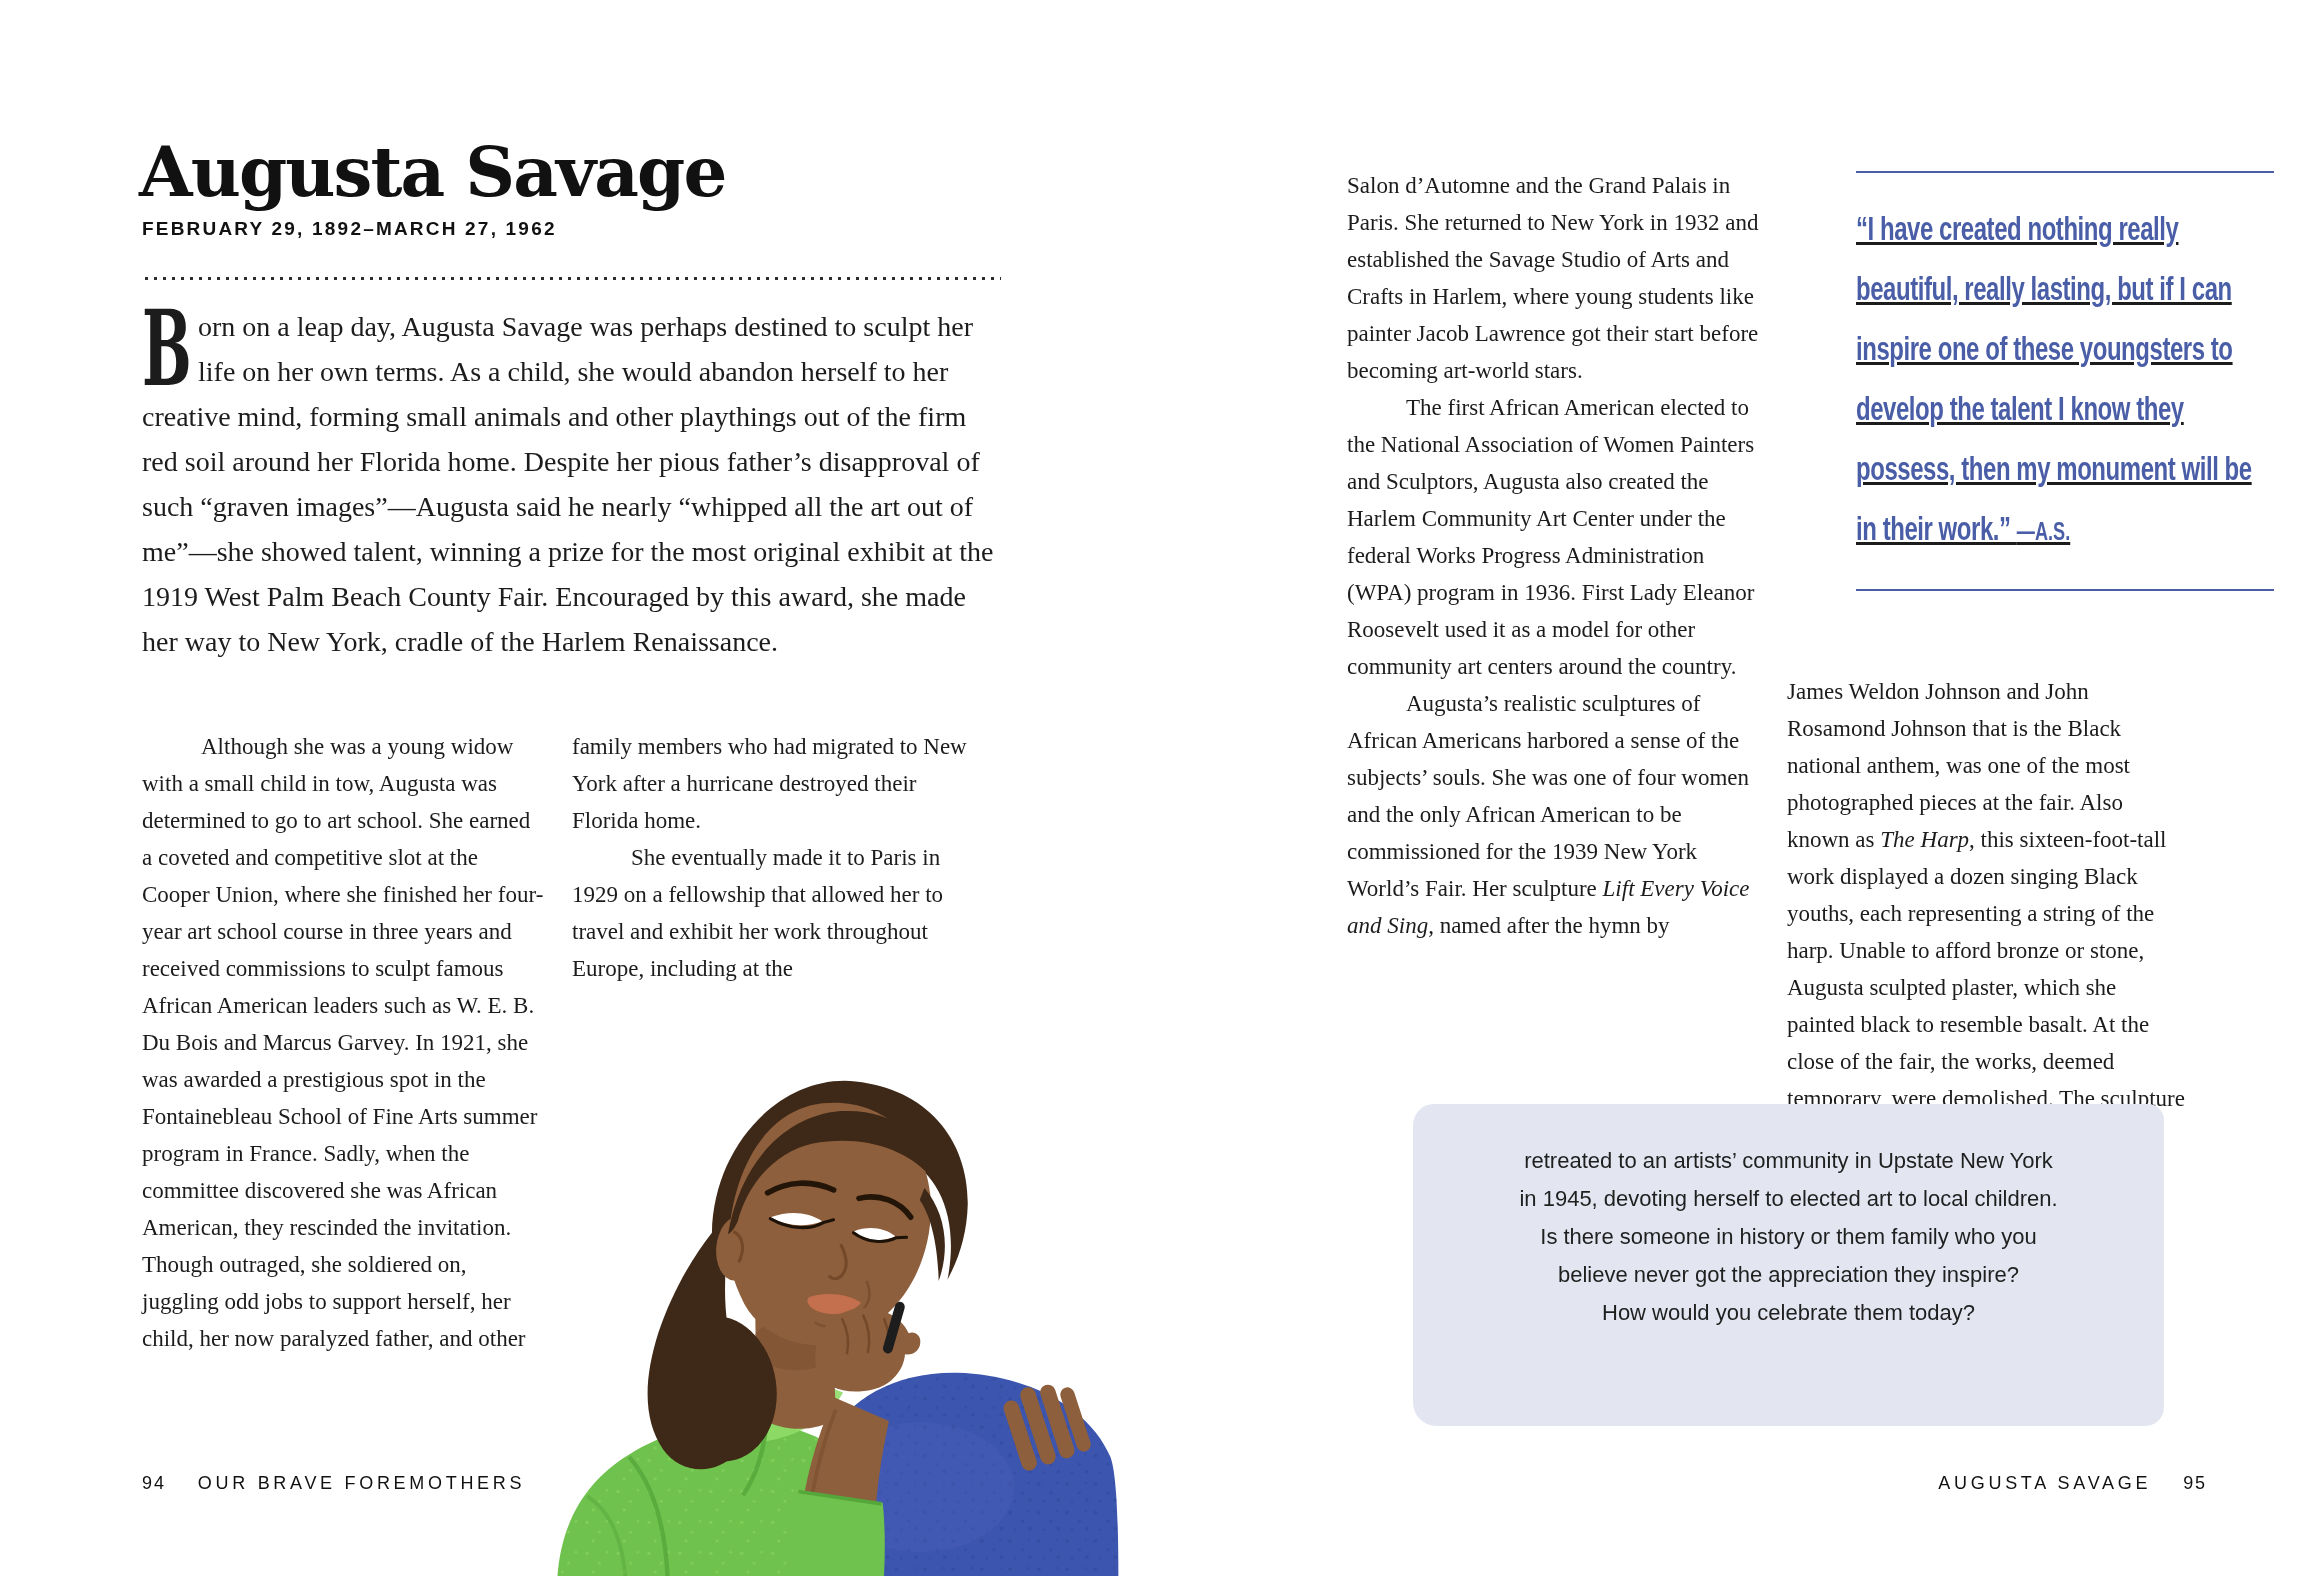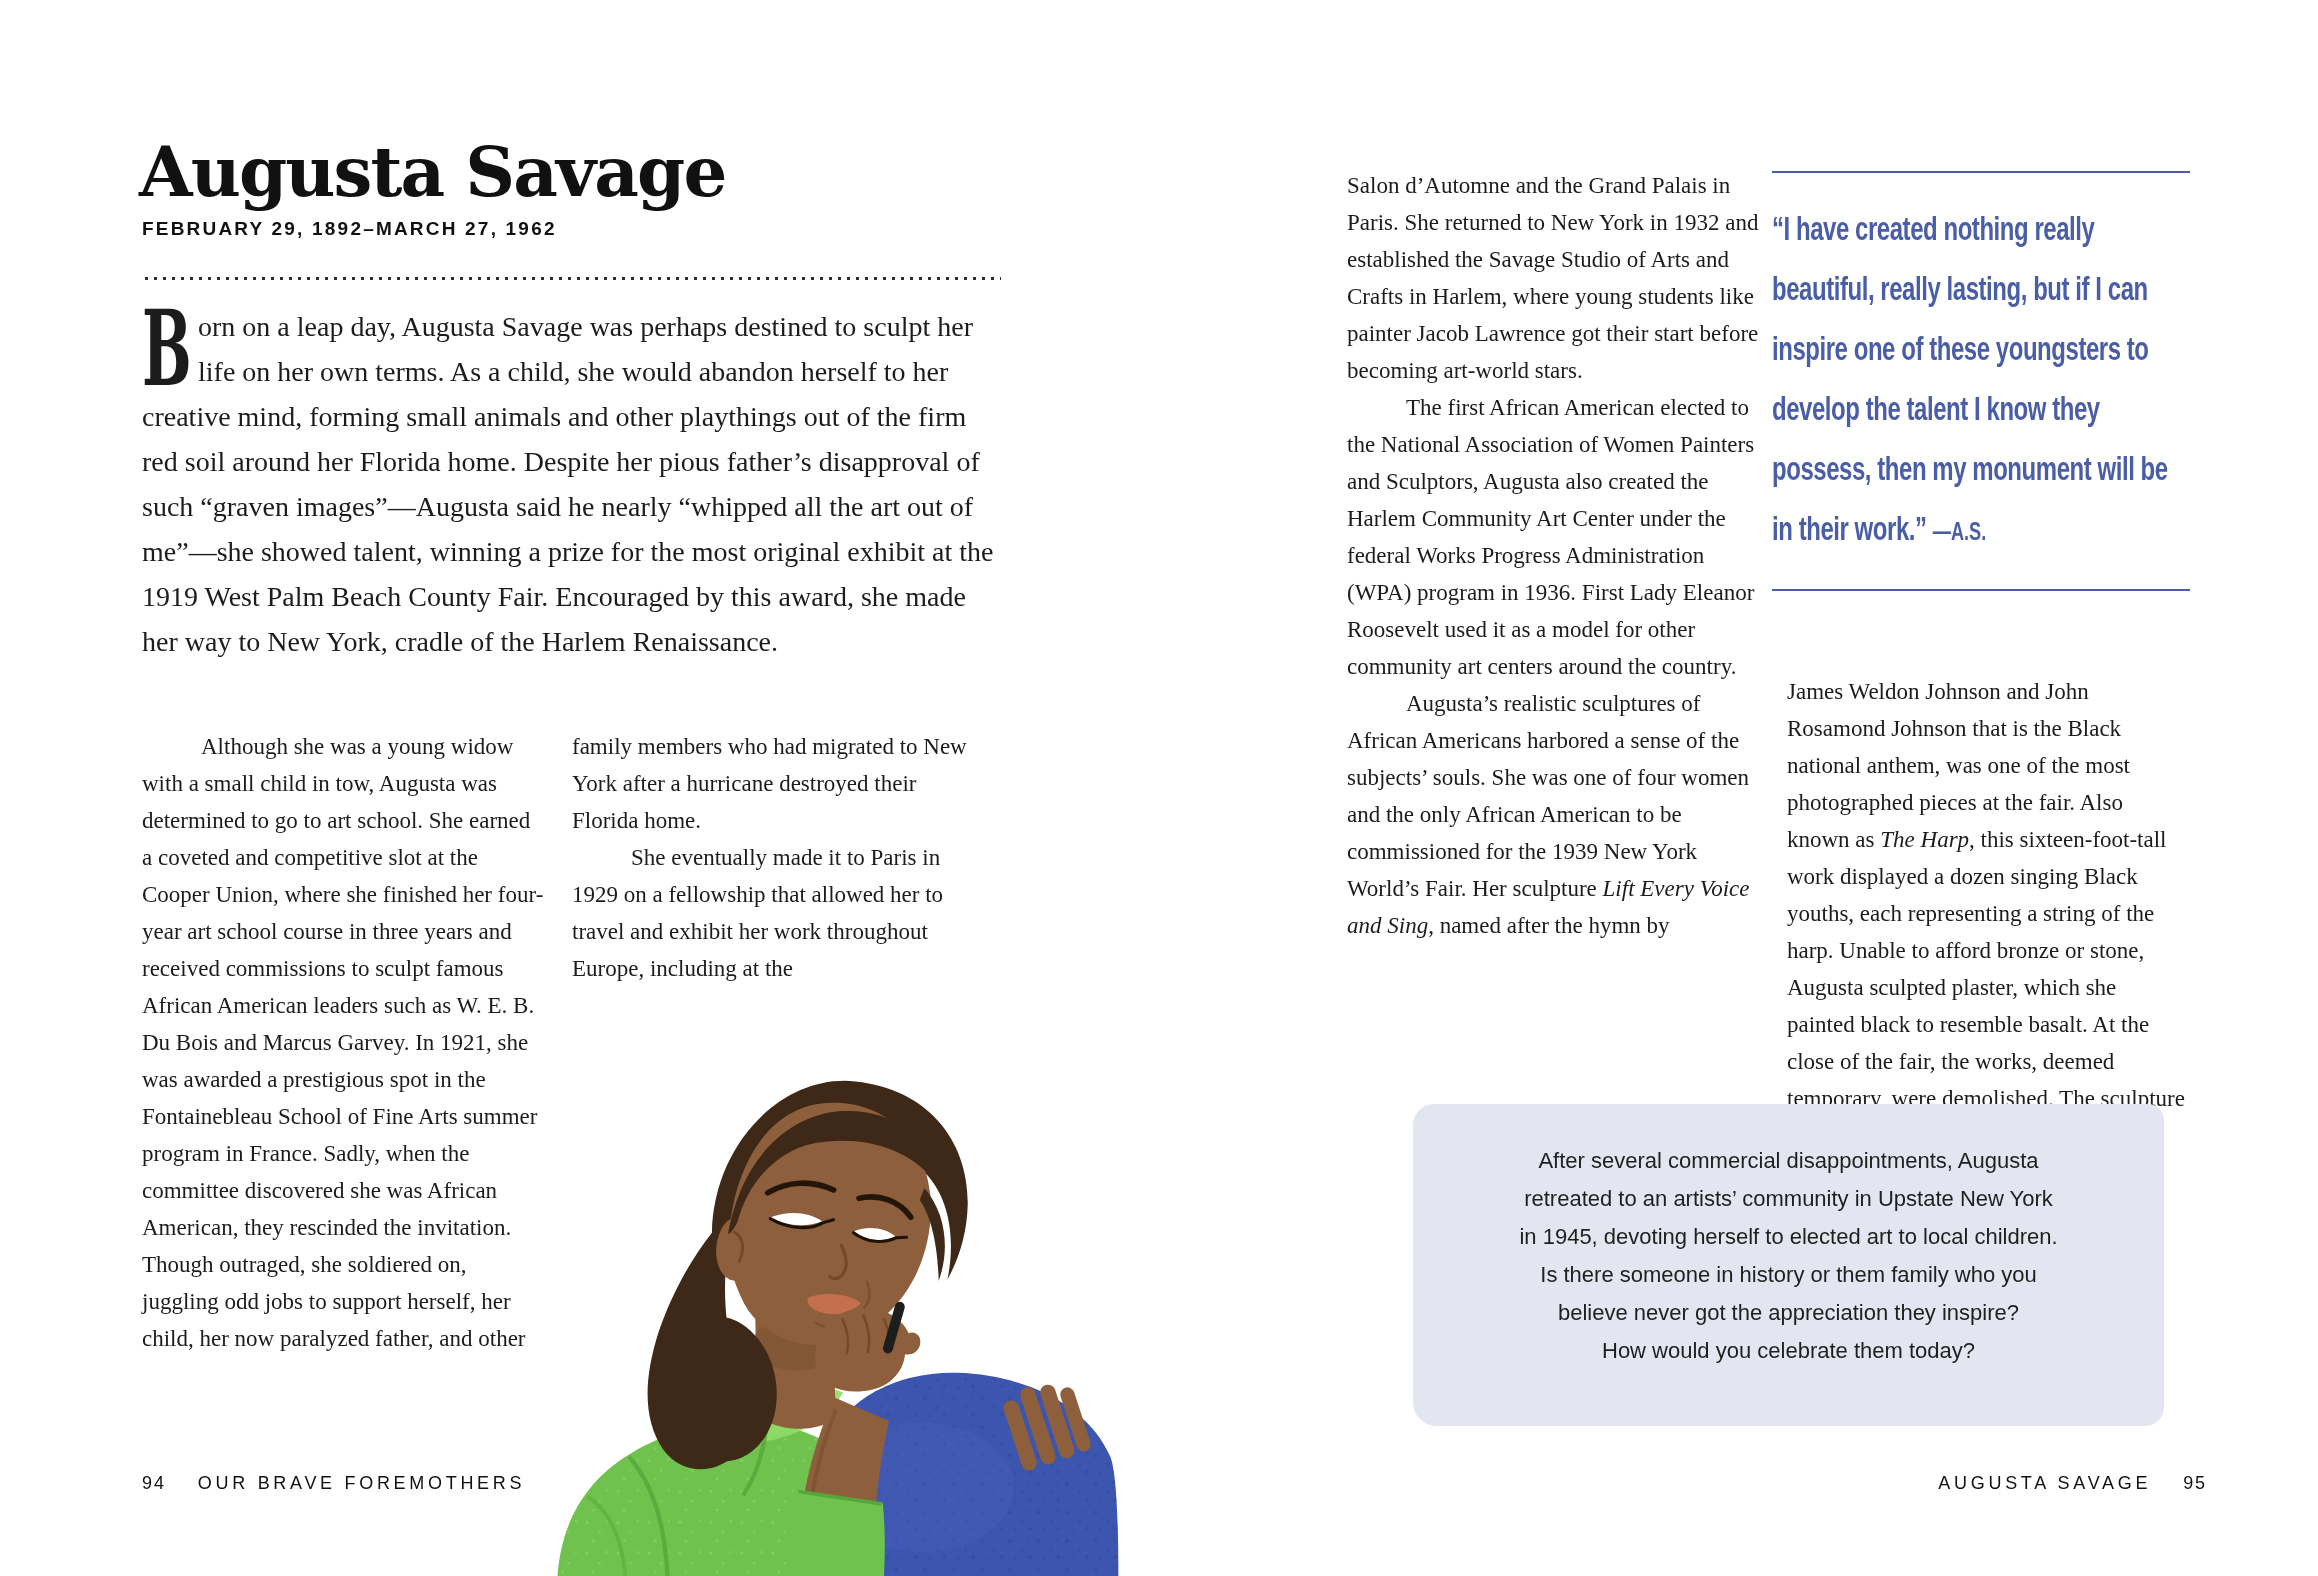--- a/index.html
+++ b/index.html
@@ -185,32 +185,31 @@
   <div class="abs footer" style="left:142px;top:1473px;text-align:right;">
     <span class="pgnum-left">94</span><span>OUR BRAVE FOREMOTHERS</span>
   </div>
 
   <div class="abs bodycol" style="left:1347px;top:167px;width:418px;">
     <p class="cont"><span>Salon d’Automne and the Grand Palais in Paris. She returned to New York in 1932 and established the Savage Studio of Arts and Crafts in Harlem, where young students like painter Jacob Lawrence got their start before becoming art-world stars.</span></p>
     <p><span>The first African American elected to the National Association of Women Painters and Sculptors, Augusta also created the Harlem Community Art Center under the federal Works Progress Administration (WPA) program in 1936. First Lady Eleanor Roosevelt used it as a model for other community art centers around the country.</span></p>
     <p><span>Augusta’s realistic sculptures of African Americans harbored a sense of the subjects’ souls. She was one of four women and the only African American to be commissioned for the 1939 New York World’s Fair. Her sculpture </span><span class="em">Lift Every Voice and Sing</span><span>, named after the hymn by</span></p>
   </div>
 
-  <div class="abs quote-block" style="left:1772px;top:171px;width:418px;">
+  <div class="abs quote-block" style="left:1856px;top:171px;width:418px;text-decoration:underline;">
     <div class="quote-inner">
       <span>“I have created nothing really beautiful, really lasting, but if I can inspire one of these youngsters to develop the talent I know they possess, then my monument will be in their work.” </span><span class="quote-attr">—A.S.</span>
     </div>
   </div>
 
   <div class="abs bodycol" style="left:1787px;top:673px;width:402px;">
     <p class="cont"><span>James Weldon Johnson and John Rosamond Johnson that is the Black national anthem, was one of the most photographed pieces at the fair. Also known as </span><span class="em">The Harp</span><span>, this sixteen-foot-tall work displayed a dozen singing Black youths, each representing a string of the harp. Unable to afford bronze or stone, Augusta sculpted plaster, which she painted black to resemble basalt. At the close of the fair, the works, deemed temporary, were demolished. The sculpture exists only in photographic format today.</span></p>
   </div>
 
   <div class="abs callout" style="left:1413px;top:1104px;width:751px;height:322px;">
-    <div class="callout-line">After several commercial disappointments, Augusta</div>
     <div class="callout-line">retreated to an artists’ community in Upstate New York</div>
     <div class="callout-line">in 1945, devoting herself to elected art to local children.</div>
     <div class="callout-line">Is there someone in history or them family who you</div>
     <div class="callout-line">believe never got the appreciation they inspire?</div>
     <div class="callout-line">How would you celebrate them today?</div>
   </div>
 
   <div class="abs footer footer-right" style="left:1598px;top:1473px;width:609px;">
     <span>AUGUSTA SAVAGE</span><span class="pgnum-right">95</span>
   </div>

